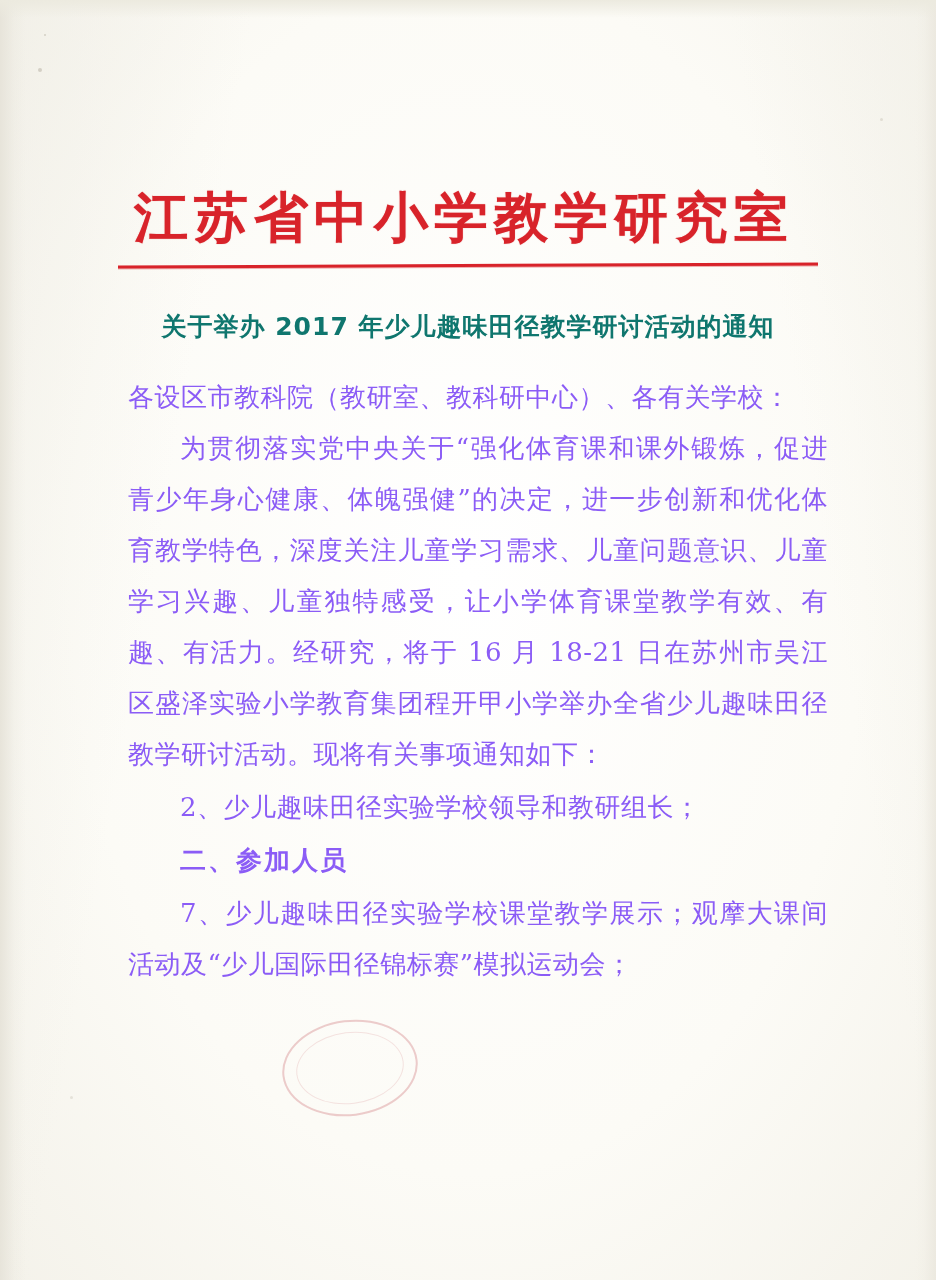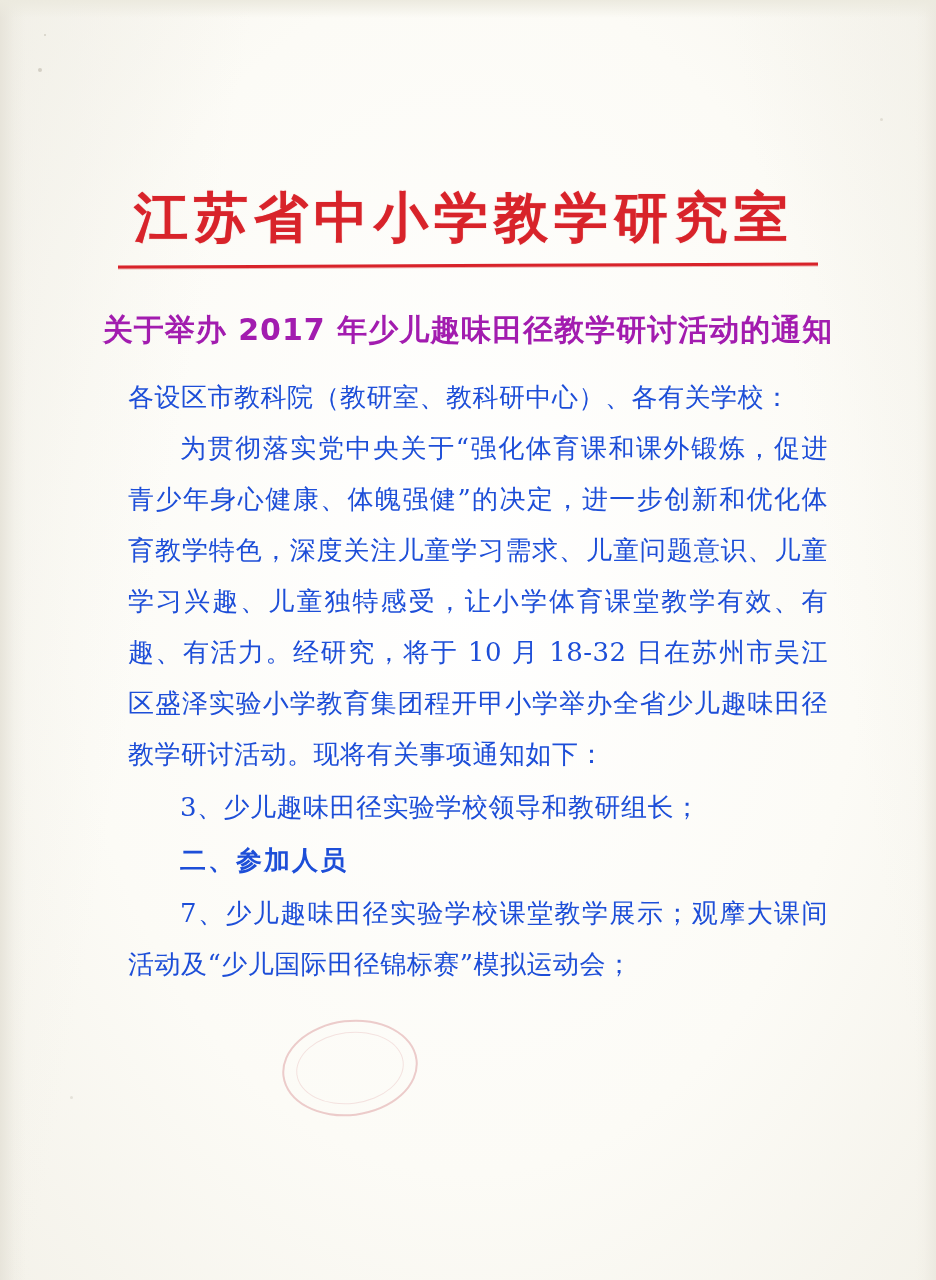--- a/index.html
+++ b/index.html
@@ -87,36 +87,36 @@
   }
 
   
   .doc-title {
     position: absolute;
     left: 0; right: 0;
     top: 310px;
     text-align: center;
     font-family: "DejaVu Sans", "Liberation Sans", sans-serif;
     font-weight: 700;
-    font-size: 30px;
+    font-size: 25px;
     letter-spacing: 1px;
-    color: #a21caf;
+    color: #0f766e;
   }
 
   .body-block {
     position: absolute;
     left: 128px;
     right: 108px;
     top: 372px;
   }
   .para {
     font-family: "DejaVu Serif", "Liberation Serif", serif;
     font-size: 26px;
     line-height: 51px;
-    color: #1d4ed8;
+    color: #8b5cf6;
     letter-spacing: 0.5px;
     margin: 0 0 2px 0;
     text-align: justify;
   }
   .para.indent {
     text-indent: 2em;
   }
   .para.addressee {
     text-indent: 0;
     margin-bottom: 0;
@@ -165,25 +165,25 @@
   <div class="letterhead">
     <div class="letterhead-title">江苏省中小学教学研究室</div>
     <div class="letterhead-rule"></div>
   </div>
 
   <div class="doc-title">关于举办 2017 年少儿趣味田径教学研讨活动的通知</div>
 
   <div class="body-block">
     <p class="para addressee">各设区市教科院（教研室、教科研中心）、各有关学校：</p>
 
-    <p class="para indent">为贯彻落实党中央关于“强化体育课和课外锻炼，促进青少年身心健康、体魄强健”的决定，进一步创新和优化体育教学特色，深度关注儿童学习需求、儿童问题意识、儿童学习兴趣、儿童独特感受，让小学体育课堂教学有效、有趣、有活力。经研究，将于 10 月 18-32 日在苏州市吴江区盛泽实验小学教育集团程开甲小学举办全省少儿趣味田径教学研讨活动。现将有关事项通知如下：</p>
+    <p class="para indent">为贯彻落实党中央关于“强化体育课和课外锻炼，促进青少年身心健康、体魄强健”的决定，进一步创新和优化体育教学特色，深度关注儿童学习需求、儿童问题意识、儿童学习兴趣、儿童独特感受，让小学体育课堂教学有效、有趣、有活力。经研究，将于 16 月 18-21 日在苏州市吴江区盛泽实验小学教育集团程开甲小学举办全省少儿趣味田径教学研讨活动。现将有关事项通知如下：</p>
 
 
 
-    <p class="para indent">3、少儿趣味田径实验学校领导和教研组长；</p>
+    <p class="para indent">2、少儿趣味田径实验学校领导和教研组长；</p>
 
 
     <p class="para heading">二、参加人员</p>
 
     <p class="para indent">7、少儿趣味田径实验学校课堂教学展示；观摩大课间活动及“少儿国际田径锦标赛”模拟运动会；</p>
   </div>
 
   <div class="stamp-ghost"></div>
 </div>
 

